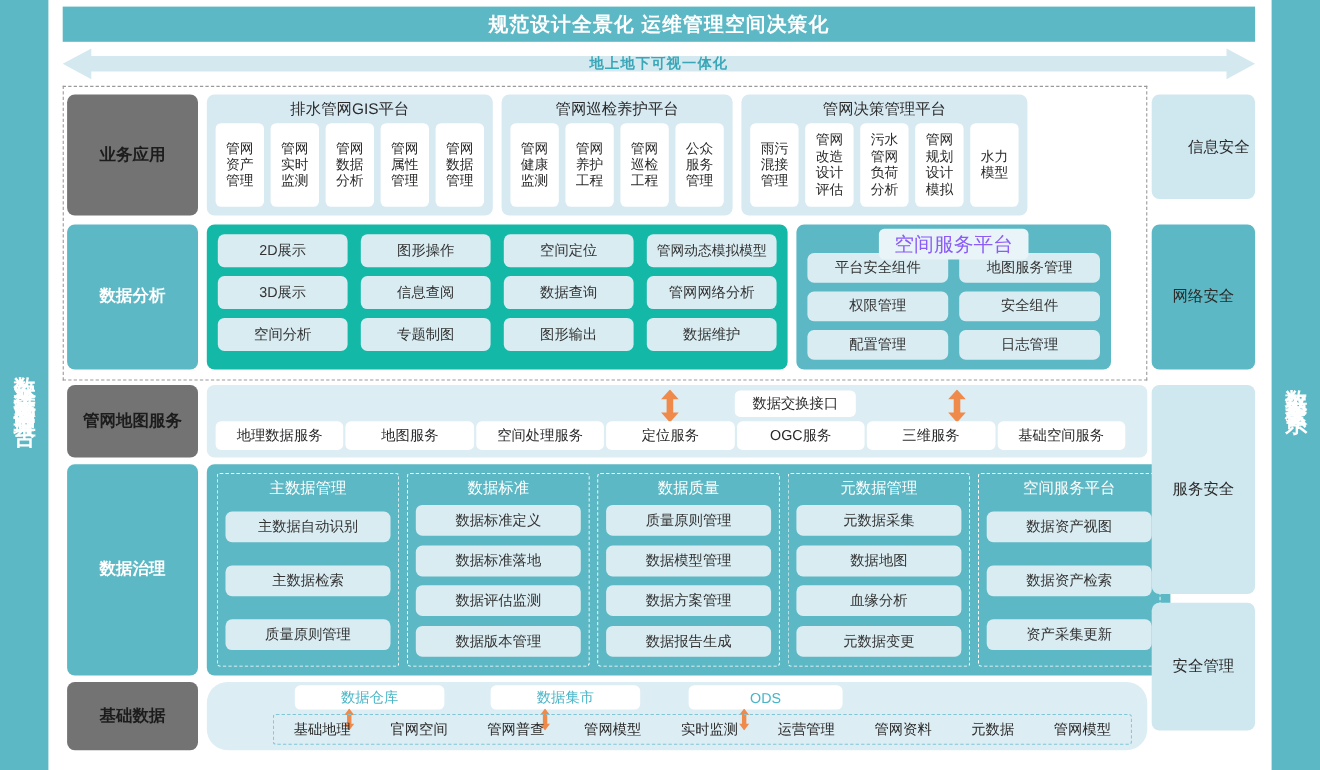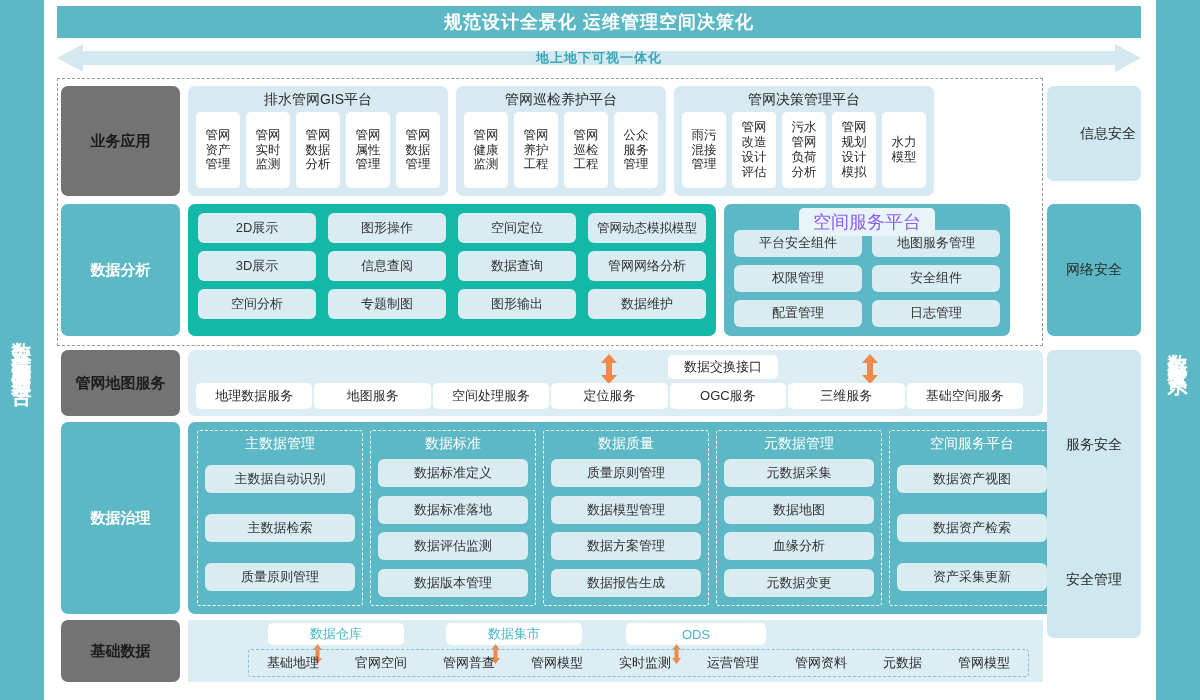--- a/index.html
+++ b/index.html
@@ -151,21 +151,21 @@
   .gov-items { display: flex; flex-direction: column; gap: 7px; width: 100%; flex: 1; justify-content: space-around; }
   .gchip {
     background: #d9ecf2; border-radius: 6px; height: 28px;
     display: flex; align-items: center; justify-content: center;
     font-size: 13px; color: #333;
   }
 
   
   #row5 { top: 542px; height: 62px; gap: 8px; }
   .base-panel {
-    background: #dcedf3; border-radius: 0; position: relative;
+    background: #dcedf3; border-radius: 19px; position: relative;
     width: 855px; height: 62px;
   }
   .base-tags { position: absolute; top: 3px; left: 0; width: 100%; height: 24px; }
   .btag {
     position: absolute; background: #ffffff; border-radius: 5px;
     height: 22px; display: flex; align-items: center; justify-content: center;
     font-size: 13px; color: #49b6c8; padding: 0 12px;
   }
   .base-inner {
     position: absolute; left: 60px; right: 14px; bottom: 5px; height: 28px;
@@ -503,17 +503,17 @@
             <div class="bchip">元数据</div>
             <div class="bchip">管网模型</div>
           </div>
       </div>
     </div>
 
     <div class="sec-col" id="sec-col">
         <div class="sec-box pale" style="top: 8px; height: 95px; padding-left: 28px;">信息安全</div>
         <div class="sec-box teal" style="top: 126px; height: 132px;">网络安全</div>
         <div class="sec-box pale" style="top: 272px; height: 190px;">服务安全</div>
-        <div class="sec-box pale" style="top: 444px; height: 116px;">安全管理</div>
+        <div class="sec-box pale" style="top: 470px; height: 116px;">安全管理</div>
       </div>
 
   </div>
 </div>
 
 </body></html>

